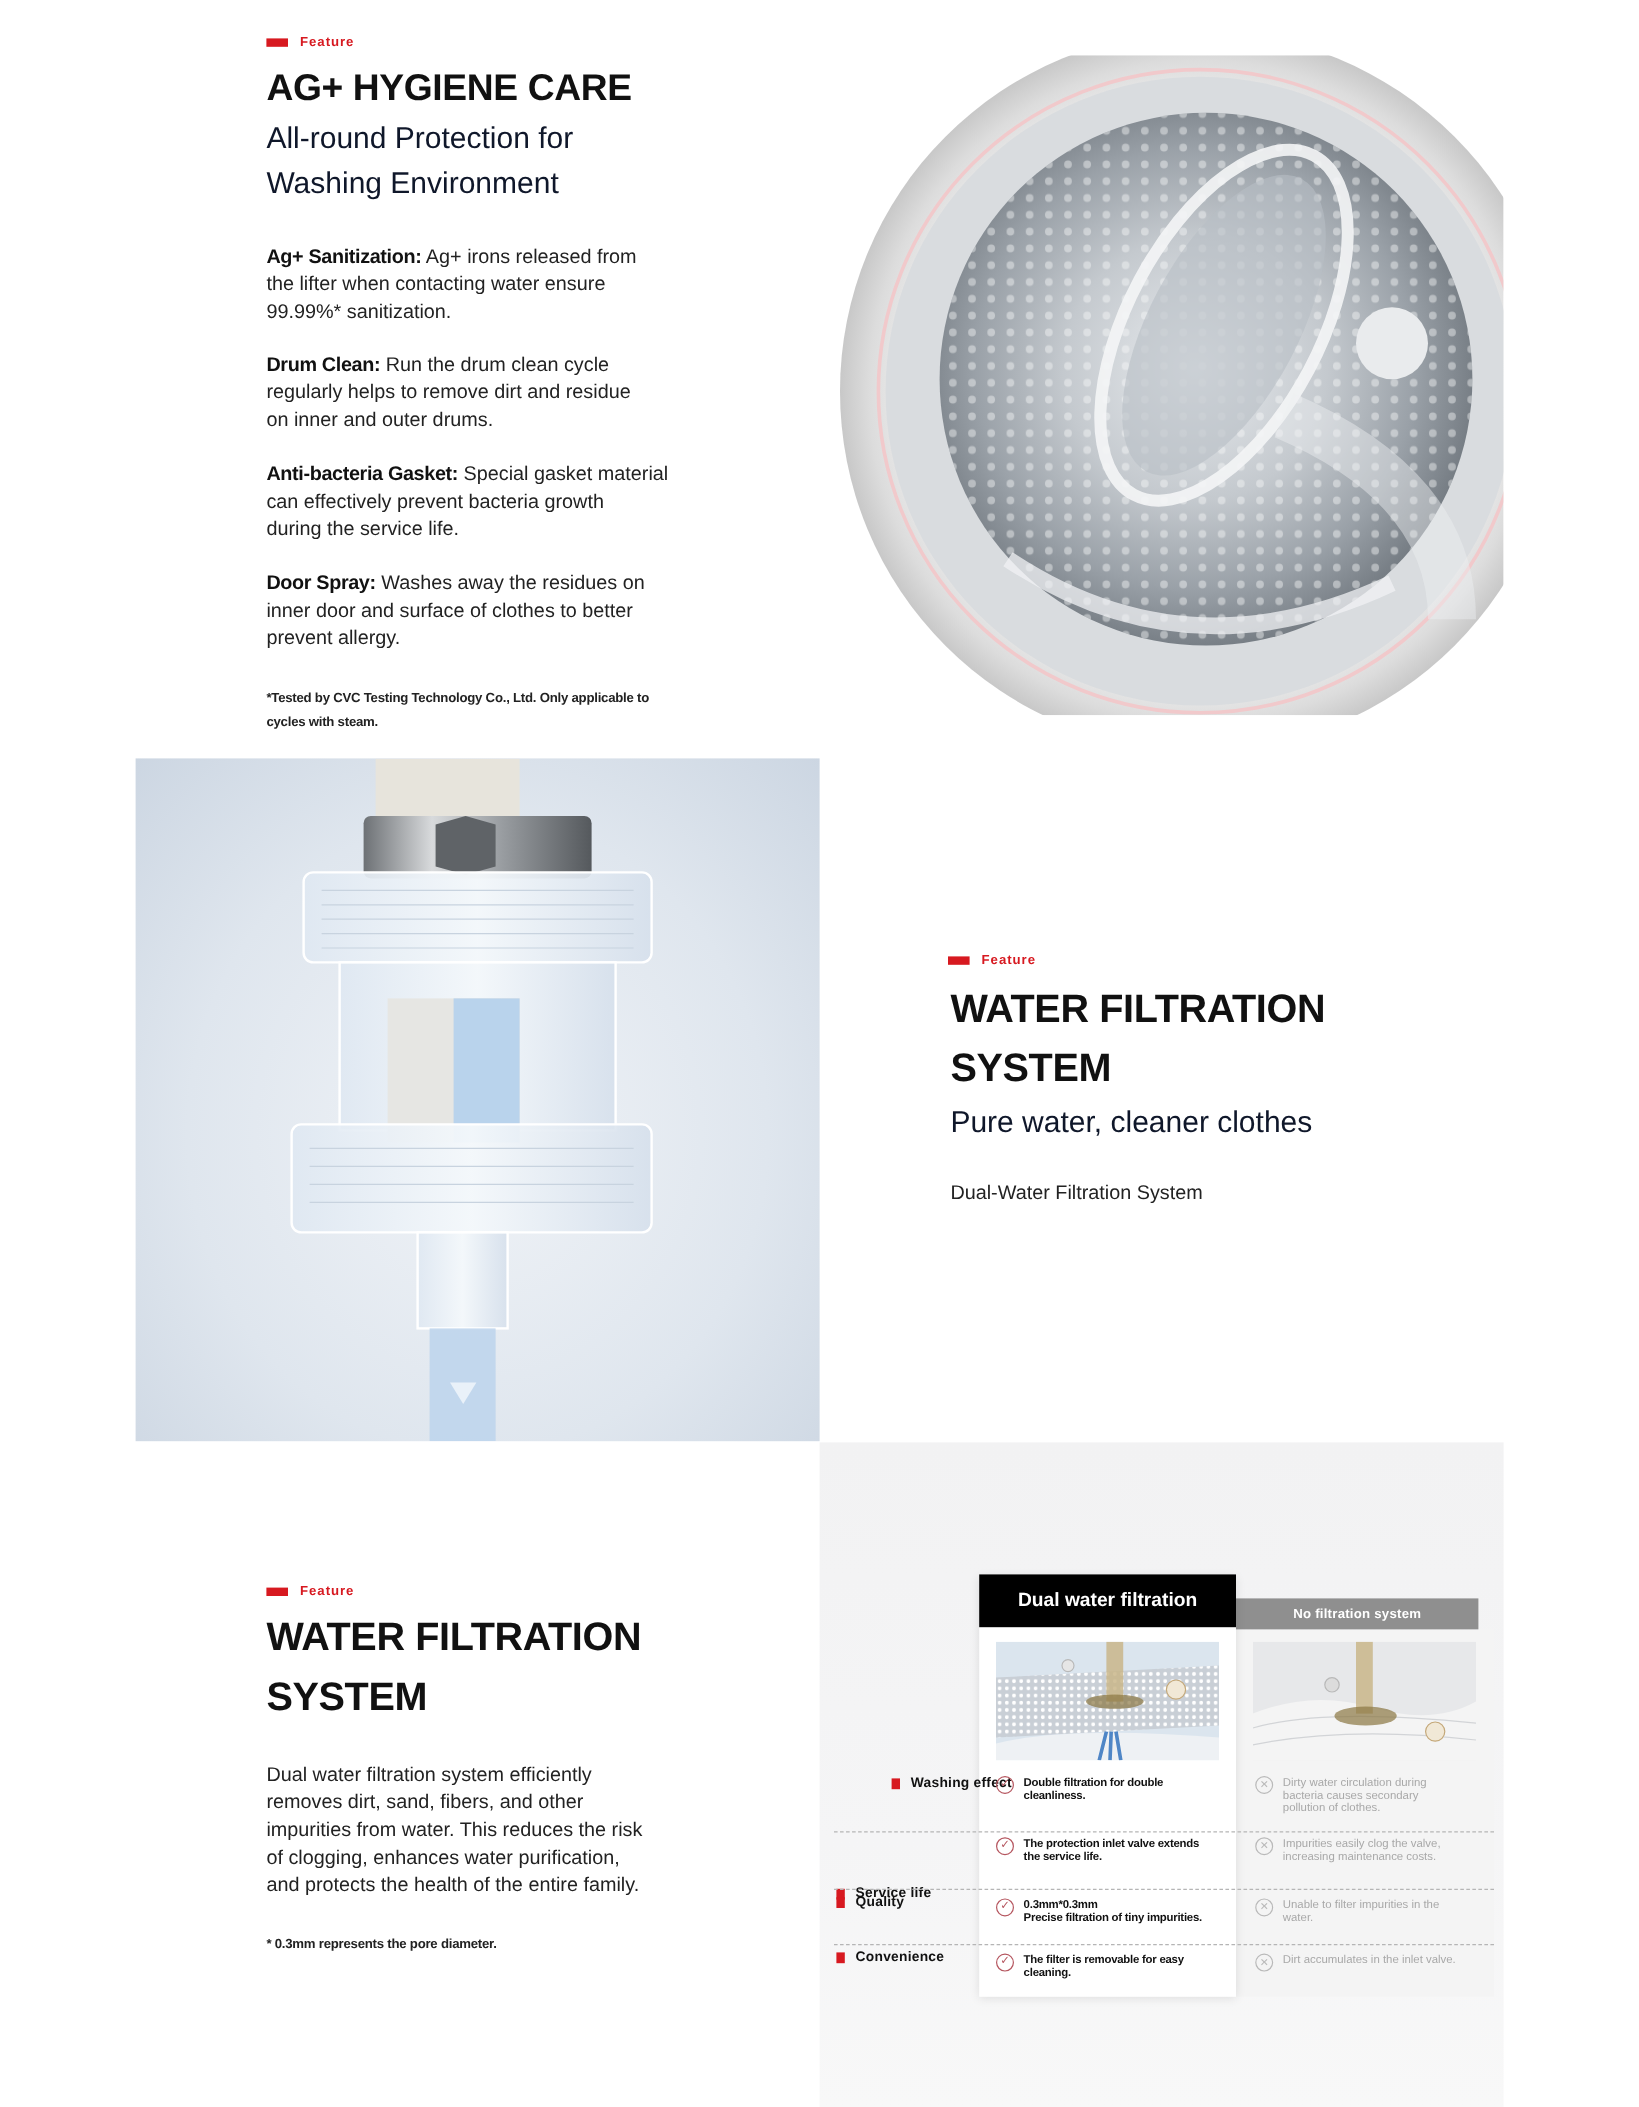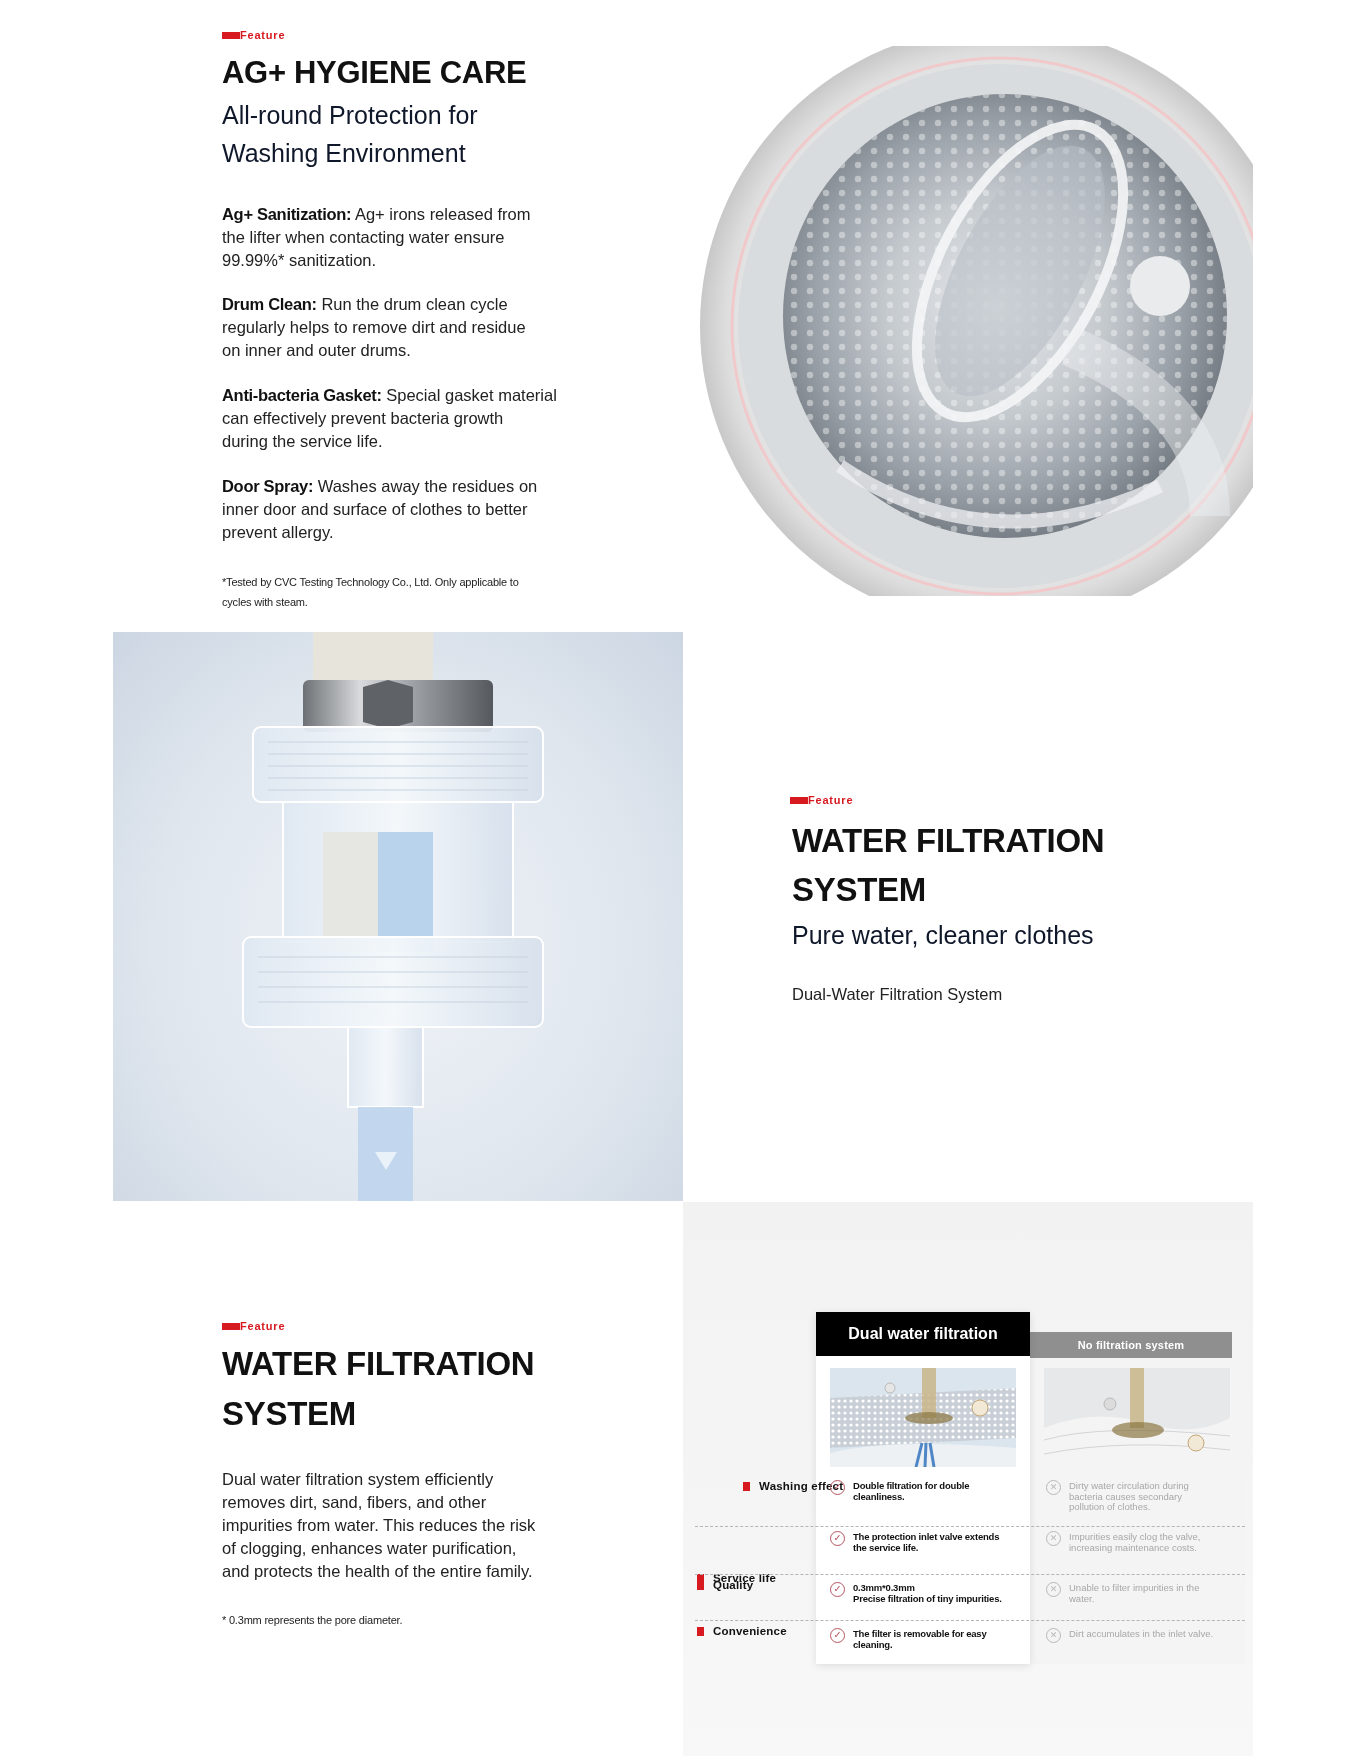--- a/index.html
+++ b/index.html
@@ -1,28 +1,28 @@
 <!DOCTYPE html>
 <html><head>
   <meta charset="utf-8">
   <style>
     * { margin: 0; padding: 0; box-sizing: border-box; }
     html, body { width: 1366px; height: 1756px; background: #ffffff; overflow: hidden; }
     body { position: relative; font-family: "Liberation Sans", "DejaVu Sans", sans-serif; color: #111111; }
 
-    .tag { position: absolute; display: flex; align-items: center; }
+    .tag { position: absolute; display: flex; align-items: center; gap: 10px; }
     .tag .bar { width: 18px; height: 7px; background: var(--accent, #d71920); display: inline-block; }
     .tag .txt { font-size: 11px; font-weight: bold; letter-spacing: 0.8px; color: var(--accent, #d71920); }
 
     .h1 { position: absolute; font-weight: bold; color: #111; letter-spacing: -0.3px; }
     .sub { position: absolute; font-size: 25px; color: #0f172a; line-height: 38px; }
 
     .para { position: absolute; font-size: 16.5px; line-height: 23px; color: #222; }
     .para b { font-weight: bold; color: #111; letter-spacing: -0.3px; }
-    .note { position: absolute; font-size: 11px; line-height: 20px; color: #222; font-weight: normal; letter-spacing: -0.2px; }
+    .note { position: absolute; font-size: 11px; line-height: 20px; color: #222; font-weight: bold; letter-spacing: -0.2px; }
 
     
     .drum { position: absolute; left: 690px; top: 46px; width: 563px; height: 550px; overflow: hidden; background: #fff; }
     .drum svg { width: 100%; height: 100%; display: block; }
 
     
     .filter-img { position: absolute; left: 113px; top: 632px; width: 570px; height: 569px; overflow: hidden;
       background: radial-gradient(ellipse at 50% 55%, #f0f3f7 0%, #dfe6ee 60%, #ccd6e2 100%); }
     .filter-img svg { width: 100%; height: 100%; display: block; }
 

